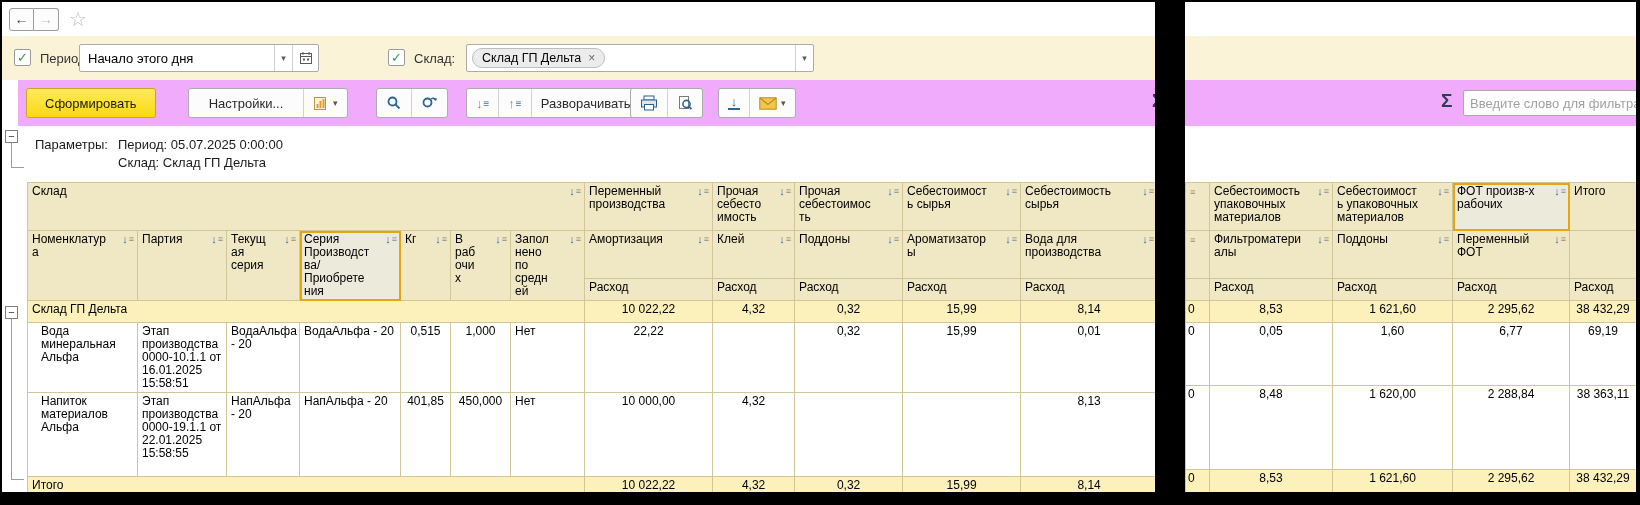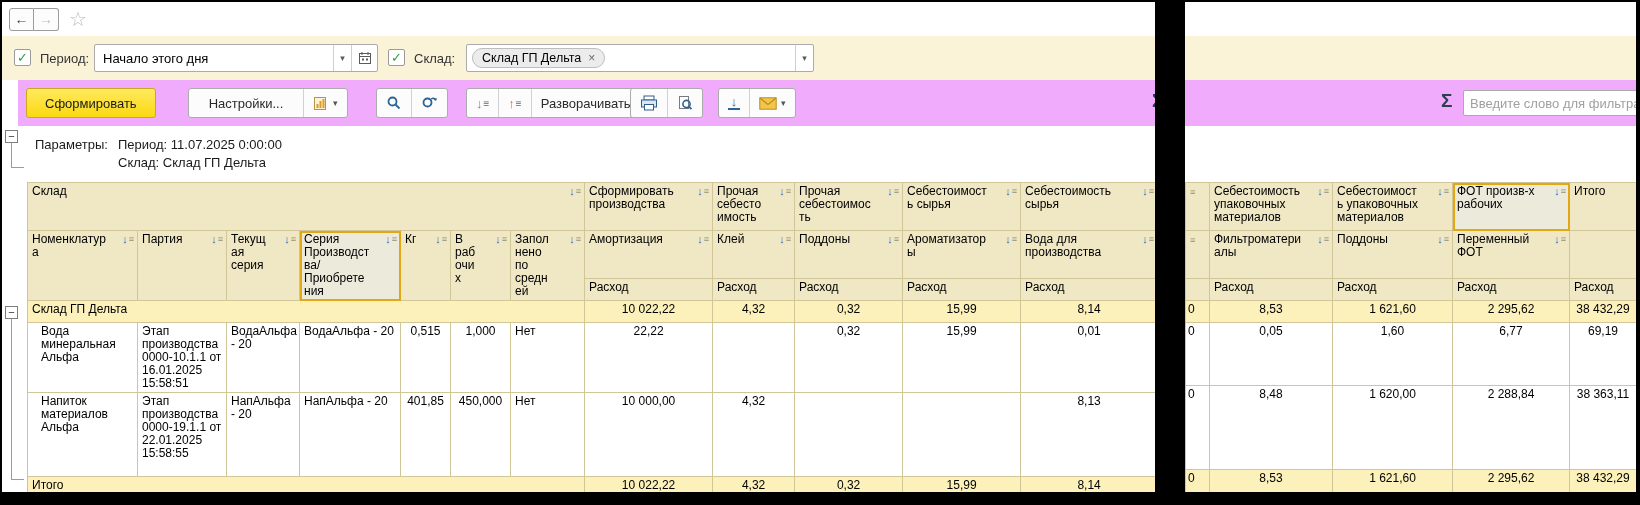--- a/index.html
+++ b/index.html
@@ -94,21 +94,21 @@
           </div>
       </div>
       <span class="star">☆</span>
     </div>
 
     <div class="filterbar">
       <span class="cb" style="left:12px">
           <span class="tick">✓</span>
         </span>
       <span class="flabel" style="left:38px">Период:</span>
-      <div class="combo" style="left:92px;width:284px">
+      <div class="combo" style="left:77px;width:240px">
         <span class="combo-text">Начало этого дня</span>
         <span class="combo-dd">▾</span>
         <span class="combo-cal">
           <svg width="14" height="14" viewBox="0 0 14 14">
               <rect x="1.5" y="2.5" width="11" height="10" fill="#fff" stroke="#5a5a5a"></rect>
               <line x1="4" y1="1" x2="4" y2="4" stroke="#5a5a5a"></line>
               <line x1="10" y1="1" x2="10" y2="4" stroke="#5a5a5a"></line>
               <line x1="1.5" y1="5.5" x2="12.5" y2="5.5" stroke="#5a5a5a"></line>
               <rect x="4" y="7.5" width="2" height="2" fill="#5a5a5a"></rect>
               <rect x="8" y="7.5" width="2" height="2" fill="#5a5a5a"></rect>
@@ -221,21 +221,21 @@
 
       <span class="sigma" style="left:1423px">Σ</span>
       <input class="filterinput" style="left: 1445px; width: 188px;" placeholder="Введите слово для фильтра (">
     </div>
 
     <div class="expander" style="left:3px;top:128px"><span>−</span></div>
     <div class="treev" style="left:9px;top:141px;height:24px"></div>
     <div class="treeh" style="left:9px;top:165px;width:13px"></div>
 
     <div class="params" style="left:33px;top:134px">Параметры:</div>
-    <div class="params" style="left:116px;top:134px">Период: 11.07.2025 0:00:00</div>
+    <div class="params" style="left:116px;top:134px">Период: 05.07.2025 0:00:00</div>
     <div class="params" style="left:116px;top:152px">Склад: Склад ГП Дельта</div>
 
     <div class="expander" style="left:3px;top:304px"><span>−</span></div>
     <div class="treev" style="left:9px;top:317px;height:160px"></div>
     <div class="treeh" style="left:9px;top:477px;width:13px"></div>
 
     <table class="grid" style="left:25px;top:180px;width:1130px">
       <colgroup>
         <col style="width:110px">
           <col style="width:89px">
@@ -249,21 +249,21 @@
           <col style="width:108px">
           <col style="width:118px">
           <col style="width:137px">
       </colgroup>
       <tbody>
           <tr class="h1">
         <td class="hc" colspan="7"><span>Склад</span><span class="sort">
                 <span class="sa">↓</span>
                 <span class="sb">≡</span>
               </span></td>
-        <td class="hc wrap"><span>Сформировать производства</span><span class="sort">
+        <td class="hc wrap"><span>Переменный производства</span><span class="sort">
                 <span class="sa">↓</span>
                 <span class="sb">≡</span>
               </span></td>
         <td class="hc wrap"><span>Прочая себестоимость</span><span class="sort">
                 <span class="sa">↓</span>
                 <span class="sb">≡</span>
               </span></td>
         <td class="hc wrap"><span>Прочая себестоимость</span><span class="sort">
                 <span class="sa">↓</span>
                 <span class="sb">≡</span>

